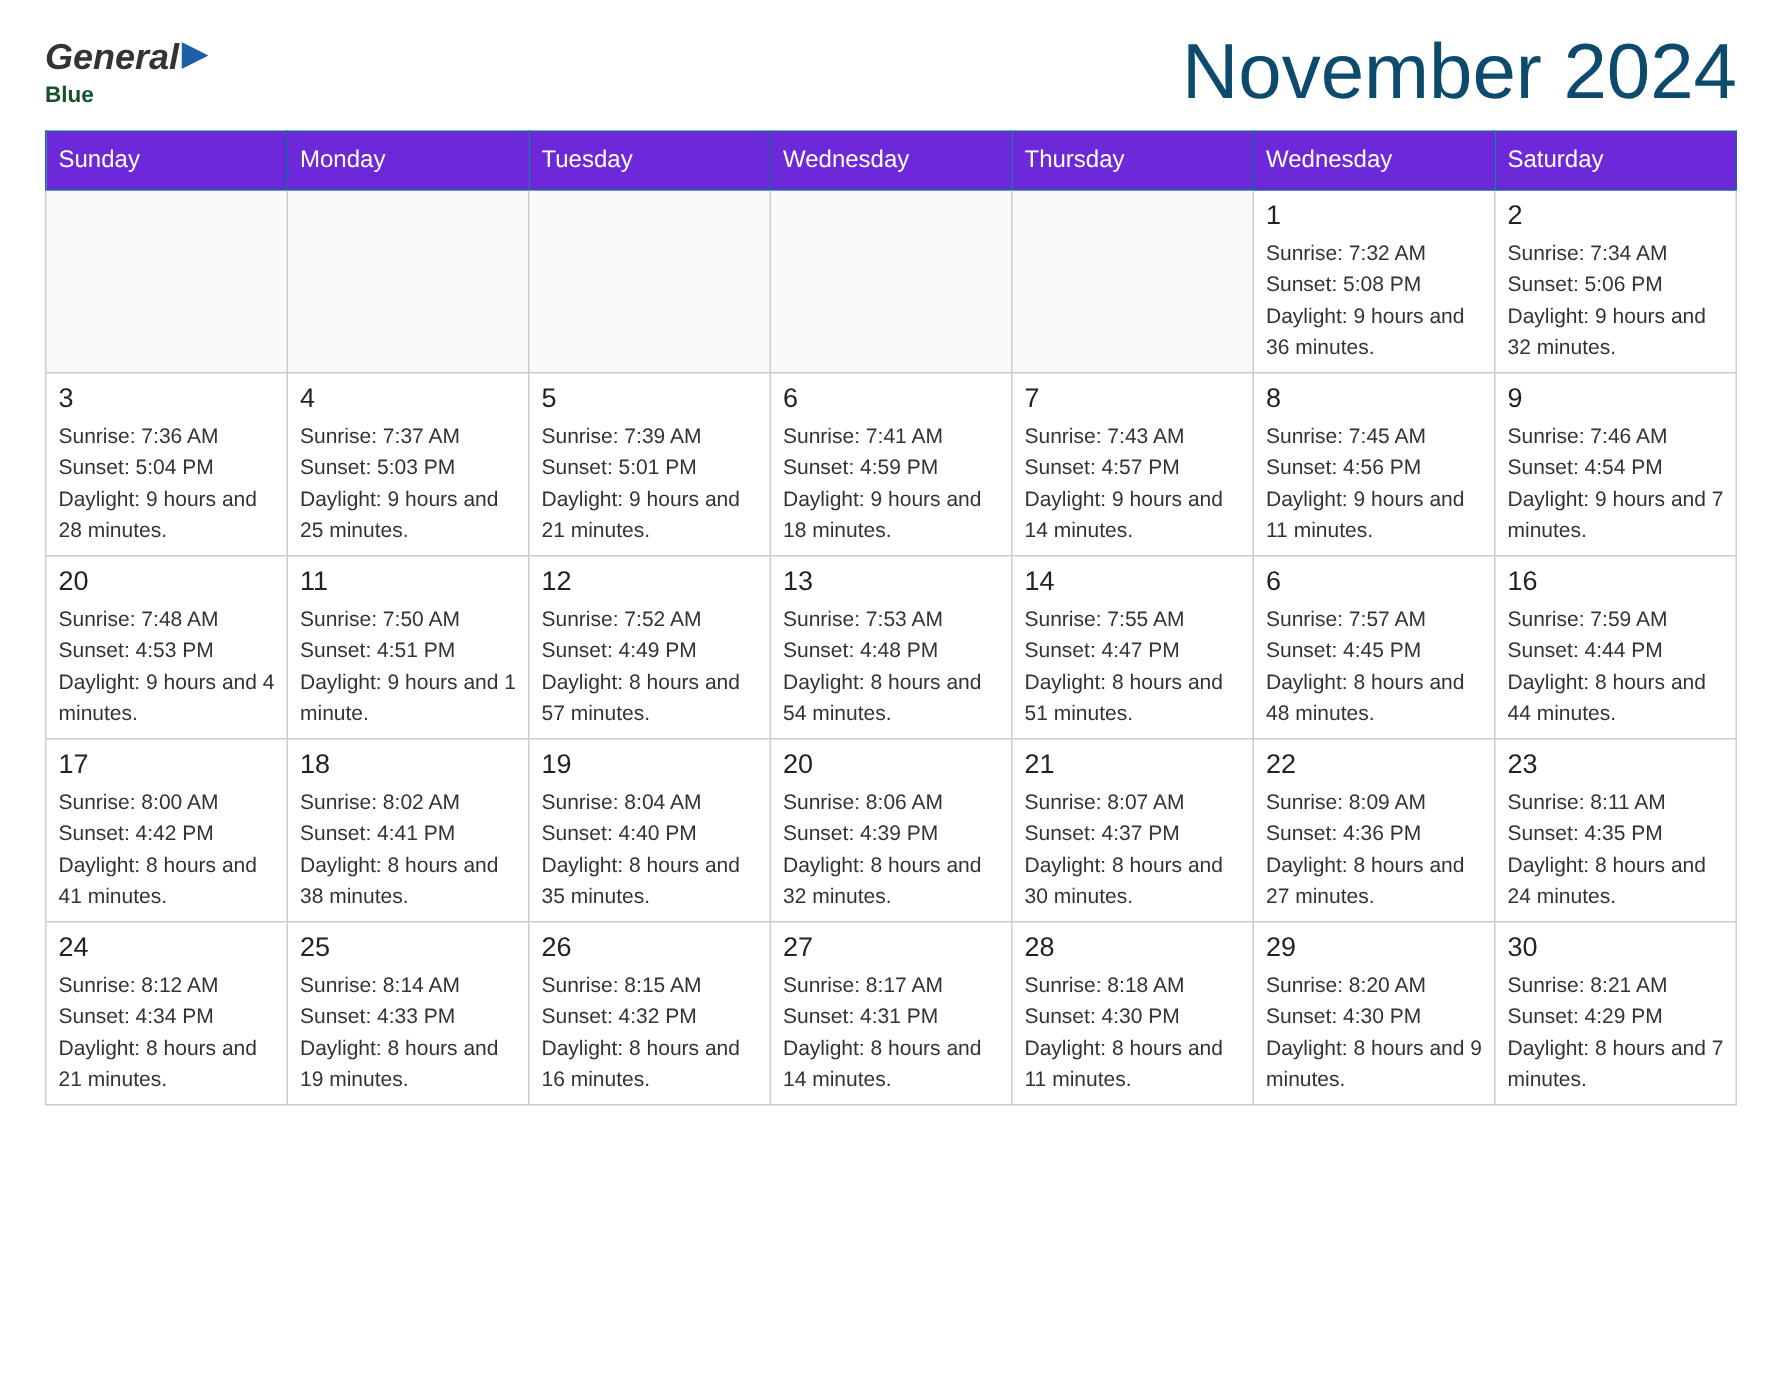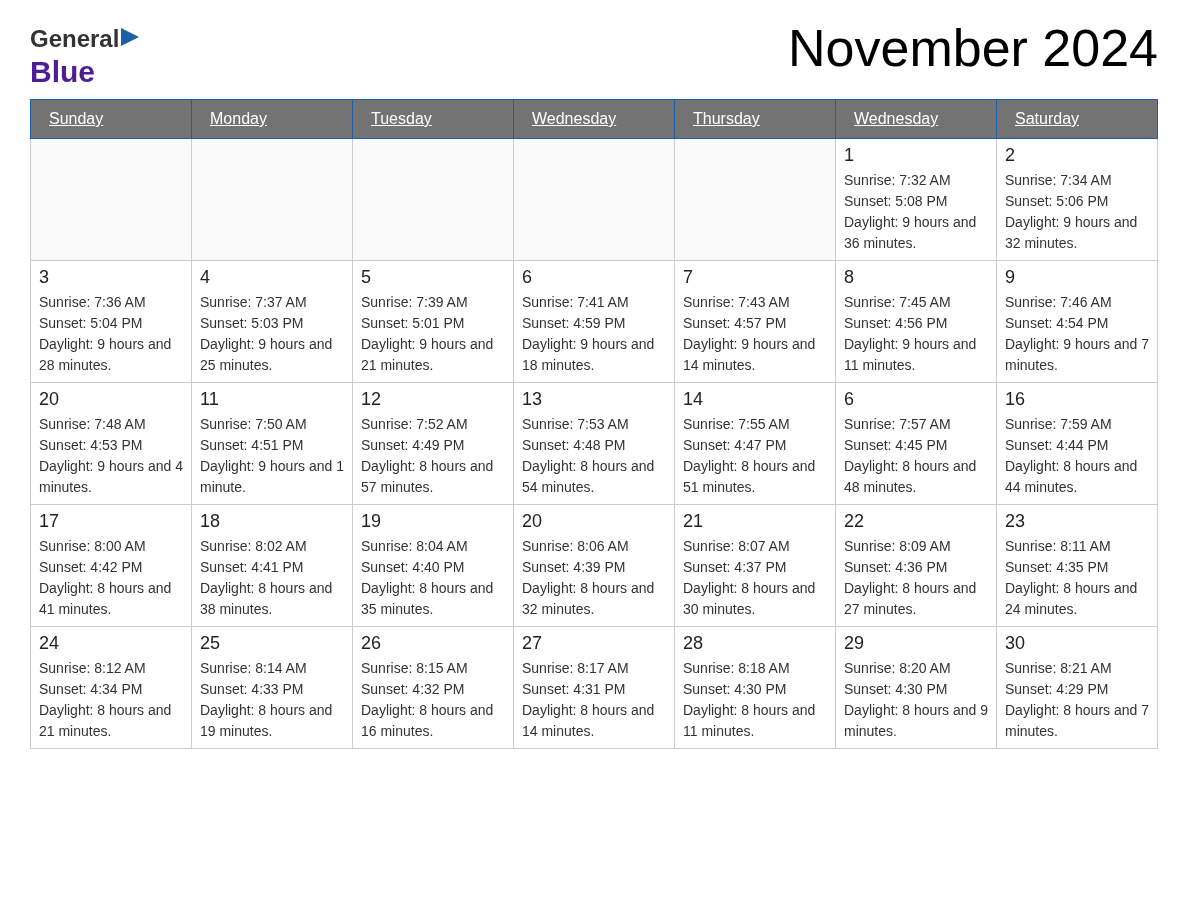--- a/index.html
+++ b/index.html
@@ -16,53 +16,52 @@
       align-items: flex-start;
       margin-bottom: 10px;
     }
     .logo {
       display: flex;
       flex-direction: column;
       align-items: flex-start;
       padding-top: 5px;
     }
     .logo-blue {
-      color: #4c1d95;
-      font-size: 30px;
+      color: #14532d;
+      font-size: 15px;
       font-weight: bold;
       margin-top: 2px;
     }
     .title-area {
       text-align: right;
     }
     .month-title {
       font-size: 52px;
       font-weight: normal;
-      color: #000000;
+      color: #0c4a6e;
       line-height: 1.1;
     }
     .location {
       font-size: 20px;
       color: #444;
       margin-top: 4px;
     }
     .calendar {
       width: 100%;
       border-collapse: collapse;
       margin-top: 10px;
     }
     .calendar th {
-      background-color: #737373;
+      background-color: #6d28d9;
       color: #fff;
-      padding: 10px 18px;
+      padding: 10px 8px;
       font-size: 16px;
       font-weight: normal;
       text-align: left;
       border: 1px solid #1a5fa8;
-      text-decoration: underline;
     }
     .calendar td {
       border: 1px solid #ccc;
       vertical-align: top;
       padding: 6px 8px;
       width: 14.28%;
       min-height: 110px;
       height: 110px;
     }
     .day-number {
@@ -76,20 +75,21 @@
       font-size: 14px;
       color: #333;
       line-height: 1.5;
     }
     .empty-cell {
       background: #f9f9f9;
     }
     .logo-wrapper {
       display: flex;
       align-items: center;
+      font-style: italic;
     }
     .logo-general {
       font-size: 24px;
       font-weight: bold;
       color: #333;
     }
   </style>
 </head>
 <body>
 

